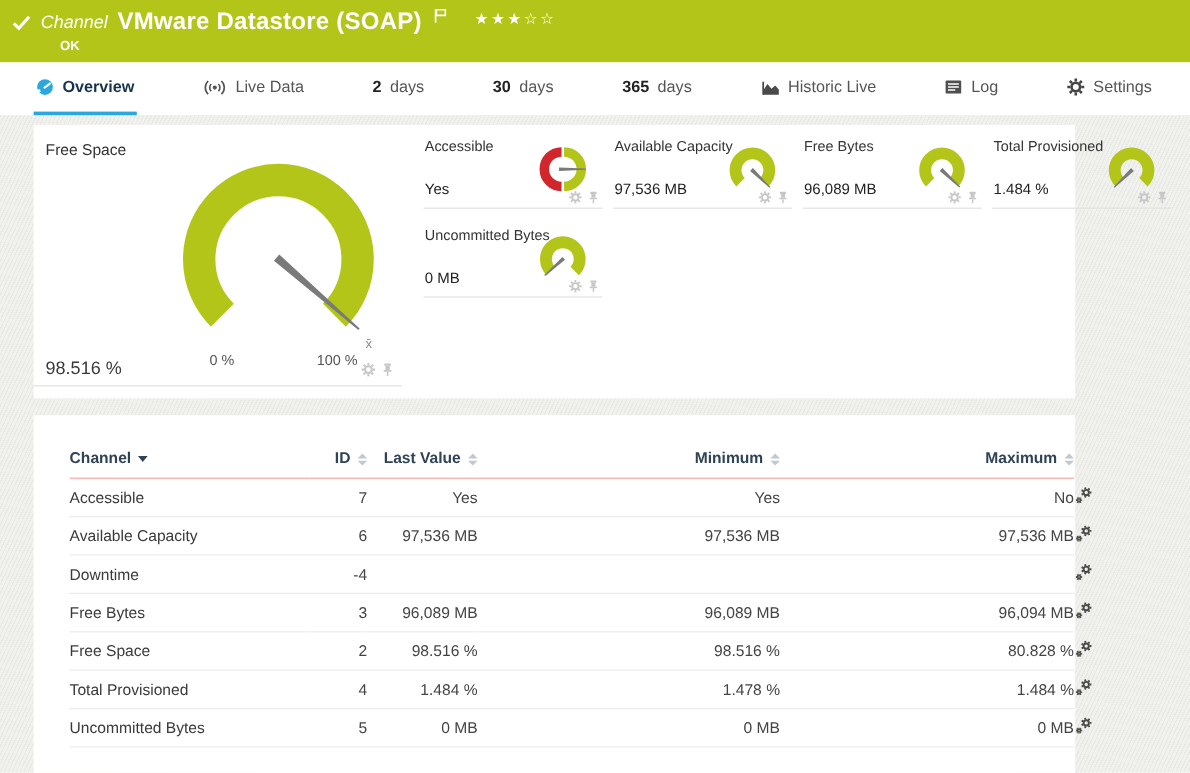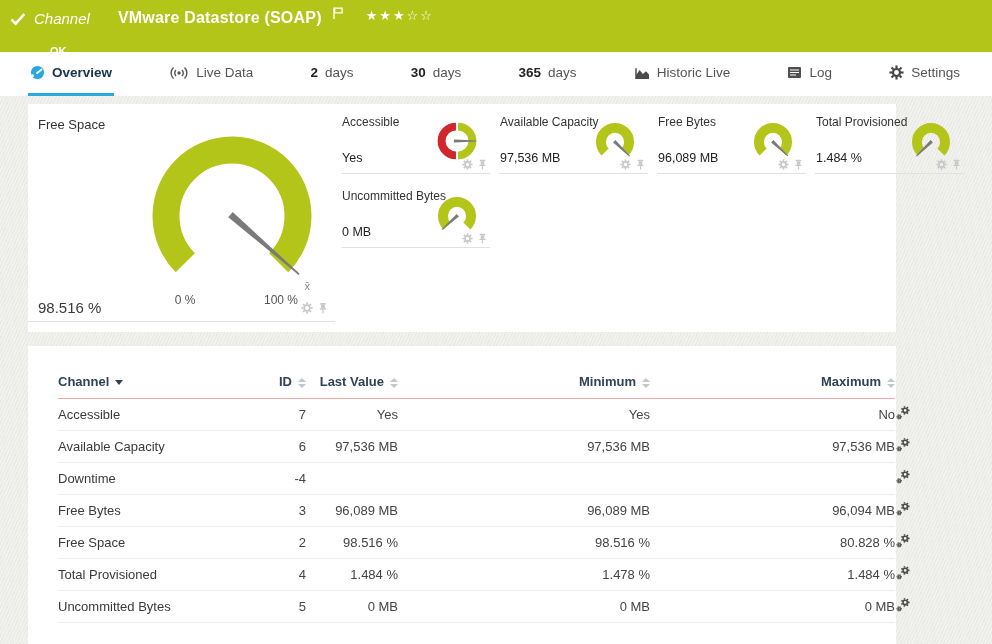--- a/index.html
+++ b/index.html
@@ -11,41 +11,41 @@
     width:992px;height:644px;overflow:hidden;background:#fff;
     font-family:"Liberation Sans",sans-serif;color:#333;
   }
   .screen{width:992px;height:644px;overflow:hidden;position:relative;}
 
   
   .topbar{height:52px;background:var(--green);color:#fff;padding:6px 10px 0;}
   .topbar-row1{display:flex;align-items:center;gap:8px;height:24px;}
   .check-icon{display:flex;margin-top:2px;}
   .kind{font-style:italic;font-size:15px;}
-  .title{font-weight:bold;font-size:16px;letter-spacing:.2px;margin-left:20px;}
+  .title{font-weight:bold;font-size:20px;letter-spacing:.2px;}
   .flag-icon{display:flex;position:relative;top:-5px;margin-left:2px;}
   .stars{margin-left:14px;font-size:13px;letter-spacing:2px;position:relative;top:-3px;cursor:pointer;}
-  .status-ok{margin-left:40px;margin-top:15px;font-size:11px;font-weight:bold;}
+  .status-ok{margin-left:40px;margin-top:3px;font-size:11px;font-weight:bold;}
 
   
   .tabs{height:44px;background:#fff;display:flex;justify-content:space-between;align-items:stretch;padding:0 30px 0 28px;}
   .tab{display:flex;align-items:center;gap:7px;font-size:13.5px;color:#555;
        border-bottom:3px solid transparent;padding:0 2px;cursor:pointer;white-space:nowrap;}
   .tab.active{border-bottom-color:var(--blue);}
   .tab.active .tab-label{color:#17334d;font-weight:bold;}
   .tab-prefix{font-weight:bold;color:#222;}
   .tab-icon{display:flex;align-items:center;}
 
   
   .content{
     height:548px;padding:8px 0 0 28px;
     background-color:#f1f1ee;
     background-image:repeating-linear-gradient(115deg, rgba(110,110,100,0.07) 0 1px, transparent 1px 3px);
   }
-  .panel{background:#fff;width:868px;}
+  .panel{background:#fff;width:868px;gap:12px;}
 
   
   .gauges-panel{height:228px;display:flex;}
   .big-tile{width:307px;height:218px;position:relative;border-bottom:1px solid #e1e1df;flex:none;cursor:pointer;}
   .big-label{position:absolute;top:13px;left:10px;font-size:13px;color:#333;}
   .big-gauge{position:absolute;left:98px;top:20px;}
   .axis-label{position:absolute;top:189px;font-size:12px;color:#555;transform:translateX(-50%);}
   .axis-min{left:157px;}
   .axis-max{left:253px;}
   .big-value{position:absolute;left:10px;bottom:5px;font-size:15px;color:#3a3a3a;}

